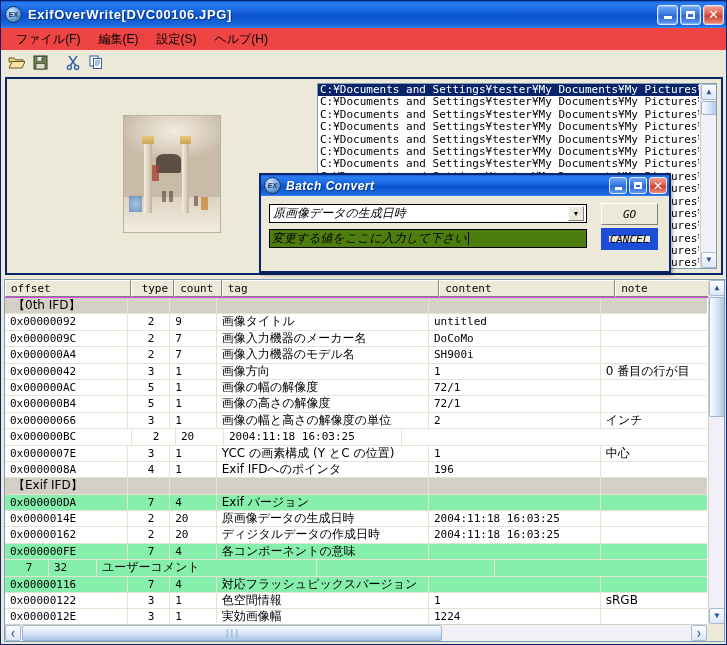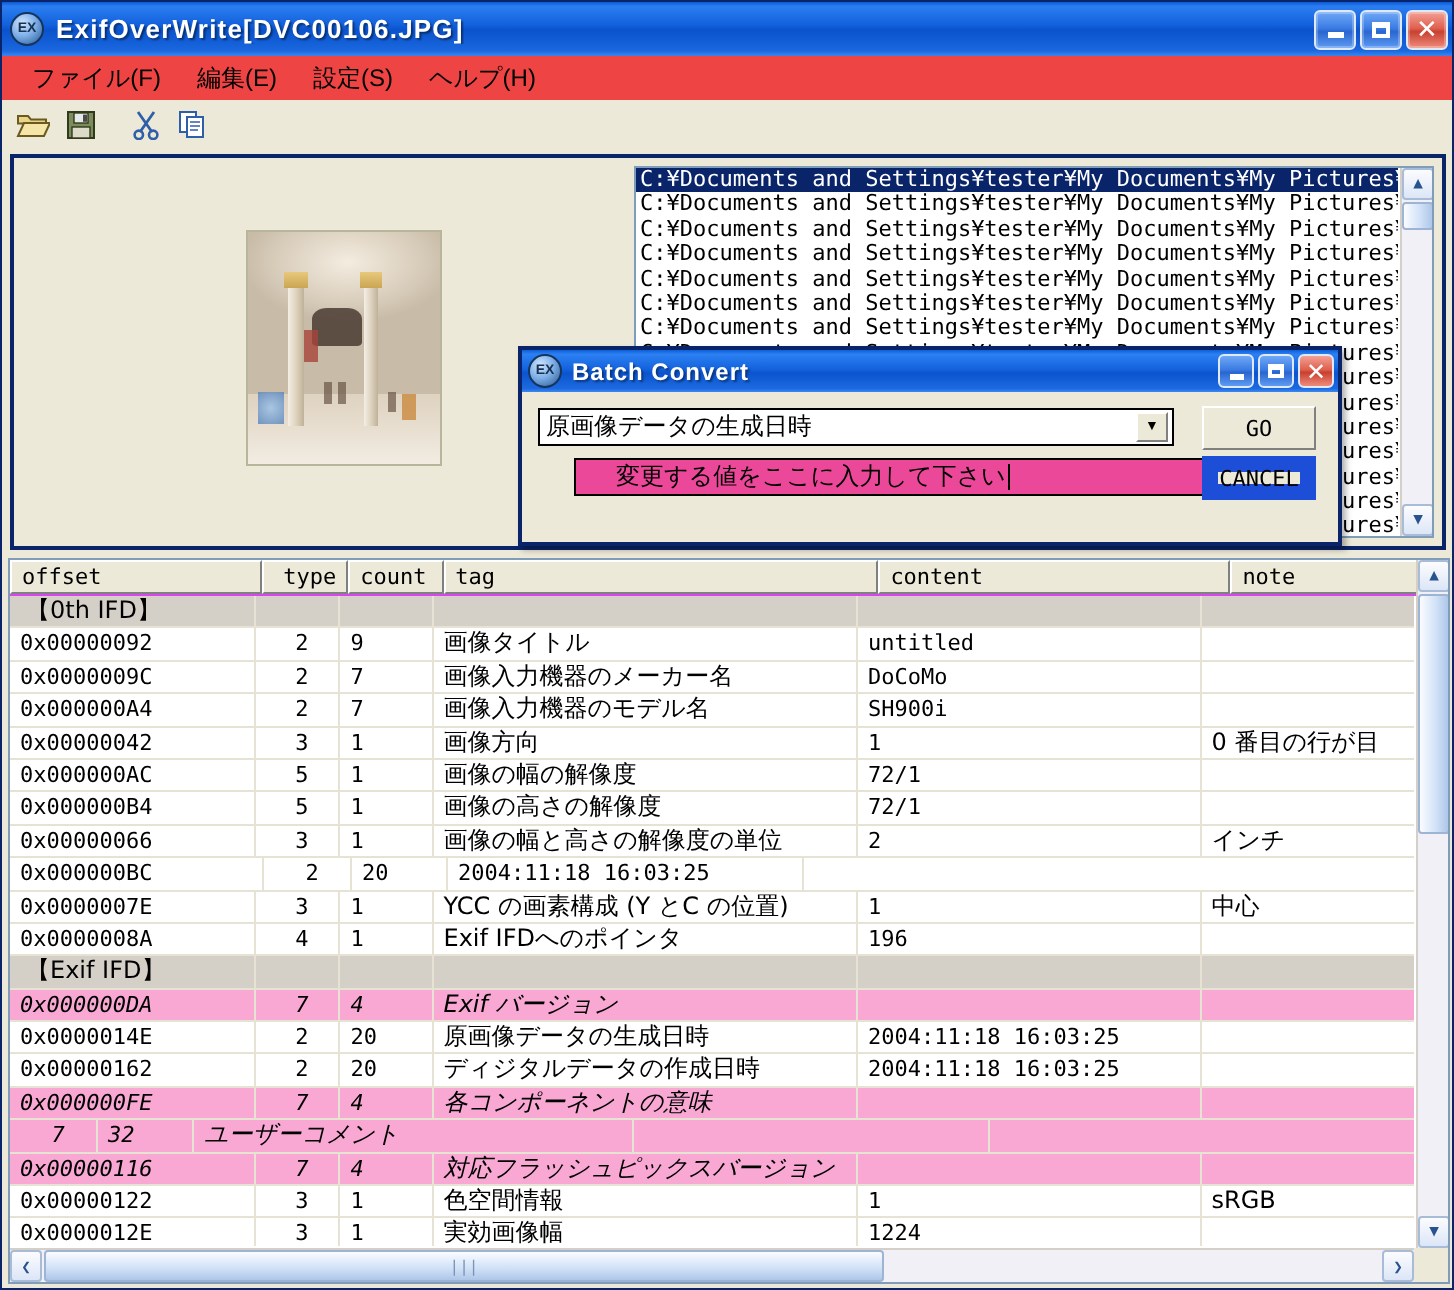--- a/index.html
+++ b/index.html
@@ -145,20 +145,21 @@
     background:linear-gradient(to right,#fbfcff,#cfe0f6 60%,#aec6e8);
     border:1px solid #9db4d4;border-radius:2px;
   }
 
   
   .dialog{
     position:absolute;left:258px;top:172px;width:412px;height:100px;
     background:#ece9d8;border:2px solid #0a246a;box-sizing:border-box;
     box-shadow:2px 2px 3px rgba(0,0,0,.3);
     z-index:50;
+    font-style:italic;
   }
   .dlg-title{
     height:21px;display:flex;align-items:center;padding:0 2px 0 3px;
     background:linear-gradient(to bottom,#0d5ed8 0%,#2c80f2 10%,#1463de 45%,#0b54ce 55%,#1c6ae0 92%,#3c88f2 100%);
     box-sizing:border-box;
   }
   .dlg-title .t{
     color:#fff;font-weight:bold;font-size:12px;margin-left:5px;letter-spacing:.5px;
     text-shadow:1px 1px 1px rgba(0,0,0,.4);
   }
@@ -180,23 +181,23 @@
   }
   .combo .txt{flex:1;padding-left:3px;font-size:12px;color:#000;white-space:nowrap;overflow:hidden;}
   .combo .arrow{
     width:16px;height:15px;margin-right:2px;
     background:#ece9d8;border:1px solid #fff;border-right-color:#808080;border-bottom-color:#808080;
     box-sizing:border-box;display:flex;align-items:center;justify-content:center;
     font-size:7px;color:#000;
   }
   .textfield{
     position:absolute;left:8px;top:33px;width:318px;height:19px;
-    background:#ec4899;border:1px solid #000;box-sizing:border-box;
+    background:#4d7c0f;border:1px solid #000;box-sizing:border-box;
     display:flex;align-items:center;
-    font-size:12px;color:#000;padding-left:20px;white-space:nowrap;overflow:hidden;margin-left:18px;
+    font-size:12px;color:#000;padding-left:2px;white-space:nowrap;overflow:hidden;
   }
   .caret{display:inline-block;width:1px;height:13px;background:#000;margin-left:1px;}
   .dlg-go,.dlg-cancel{
     position:absolute;width:57px;height:22px;box-sizing:border-box;
     background:#ece9d8;font-family:"DejaVu Sans Mono","Liberation Mono",monospace;
     font-size:11px;display:flex;align-items:center;justify-content:center;color:#000;
     border:1px solid;border-color:#fff #808080 #808080 #fff;
   }
   .dlg-go{left:340px;top:7px;}
   .dlg-cancel{left:340px;top:32px;border:8px solid #1d4ed8;}
@@ -212,21 +213,21 @@
     display:flex;height:18px;background:#b91c1c;
     border-bottom:4px solid #d946ef;box-sizing:border-box;
   }
   .th{
     box-sizing:border-box;height:17px;line-height:15px;padding-left:5px;
     border:1px solid;border-color:#fff #808080 #808080 #fff;
     background:#ece9d8;color:#000;overflow:hidden;white-space:nowrap;
   }
   .tbody{position:absolute;left:0;top:18px;right:17px;bottom:18px;overflow:hidden;}
   .trow{display:flex;height:16.4px;border-bottom:1px solid #e6e3d4;box-sizing:border-box;background:#fff;}
-  .trow.grey{background:#f9a8d4;font-style:italic;}
+  .trow.grey{background:#86efac;}
   .trow.ifd{background:#d4d0c8;}
   .td{
     box-sizing:border-box;height:15.4px;line-height:15.4px;padding-left:5px;
     border-right:1px solid #e6e3d4;white-space:nowrap;overflow:hidden;color:#000;
   }
   .c-offset{width:127px;}
   .c-type{width:44px;text-align:center;}
   .c-count{width:48px;}
   .c-tag{width:220px;}
   .c-content{width:178px;}

